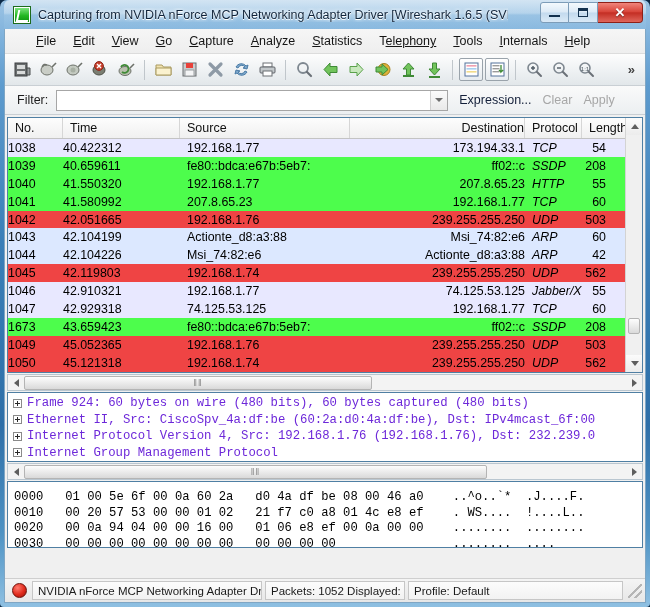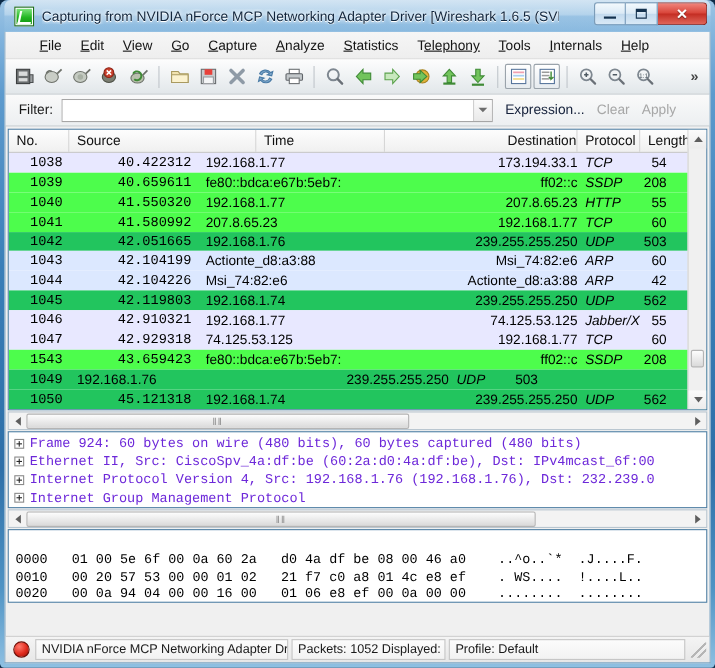--- a/index.html
+++ b/index.html
@@ -234,31 +234,31 @@
   .prow {
     display: flex;
     height: 17.9px;
     align-items: center;
     font-size: 12.4px;
     font-family: "Liberation Sans", sans-serif;
     color: #000000;
     white-space: nowrap;
   }
   .prow .cell { overflow: hidden; padding-left: 7px; }
-  .prow .cell.num { text-align: right; padding-right: 6px; padding-left: 0; font-family: Liberation Mono, monospace; }
+  .prow .cell.num { text-align: left; padding-right: 6px; padding-left: 0; }
   .prow .c-no { width: 55px; }
   .prow .c-time { width: 117px; padding-left: 3px; }
   .prow .c-src { width: 170px; }
   .prow .c-dst { width: 175px; }
   .prow .c-pro { width: 57px; font-style: italic; }
   .prow .c-len { width: 58px; text-align: right; padding-right: 34px; padding-left: 0; }
 
   .bg-lav   { background: #e8e8ff; }
   .bg-green { background: #4dfd4c; }
-  .bg-cyan  { background: #22c55e; }
+  .bg-cyan  { background: #ef4444; }
   .bg-pale  { background: #dce8ff; }
 
   
   #plist-vscroll {
     position: absolute; right: 0; top: 0;
     width: 17px; bottom: 0;
     background: #f0f0f0;
     border-left: 1px solid #d3d3d3;
   }
   .sb-arrow {
@@ -343,21 +343,21 @@
     content:""; position:absolute; left:3px; top:1px; width:1px; height:5px; background:#2a2a2a;
   }
 
   
   #hex-pane {
     height: 67px;
     margin: 0 2px;
     border: 1px solid #4f7fa3;
     background: #ffffff;
     overflow: hidden;
-    padding: 20px 0 0 6px;
+    padding: 8px 0 0 6px;
   }
   .hrow {
     font-family: "Liberation Mono", monospace;
     font-size: 12.2px;
     color: #000000;
     height: 15.5px;
     white-space: pre;
     letter-spacing: 0px;
   }
 
@@ -605,22 +605,22 @@
           </div>
         </div>
         <span class="fb-action enabled">Expression...</span>
         <span class="fb-action disabled">Clear</span>
         <span class="fb-action disabled">Apply</span>
       </div>
 
       <div id="packet-list-pane">
         <div id="plist-header">
           <div class="col-h c-no">No.</div>
+          <div class="col-h c-time">Time</div>
           <div class="col-h c-src">Source</div>
-          <div class="col-h c-time">Time</div>
           <div class="col-h c-dst">Destination</div>
           <div class="col-h c-pro">Protocol</div>
           <div class="col-h c-len">Length</div>
         </div>
 
         <div id="plist-rows">
 
         <div class="prow bg-lav">
               <div class="cell c-no num">1038</div>
               <div class="cell c-time num">40.422312</div>
@@ -695,29 +695,30 @@
             </div>
             <div class="prow bg-lav">
               <div class="cell c-no num">1047</div>
               <div class="cell c-time num">42.929318</div>
               <div class="cell c-src">74.125.53.125</div>
               <div class="cell c-dst">192.168.1.77</div>
               <div class="cell c-pro">TCP</div>
               <div class="cell c-len">60</div>
             </div>
             <div class="prow bg-green">
-              <div class="cell c-no num">1543</div>
+              <div class="cell c-no num">1673</div>
               <div class="cell c-time num">43.659423</div>
               <div class="cell c-src">fe80::bdca:e67b:5eb7:</div>
               <div class="cell c-dst">ff02::c</div>
               <div class="cell c-pro">SSDP</div>
               <div class="cell c-len">208</div>
             </div>
             <div class="prow bg-cyan">
               <div class="cell c-no num">1049</div>
+              <div class="cell c-time num">45.052365</div>
               <div class="cell c-src">192.168.1.76</div>
               <div class="cell c-dst">239.255.255.250</div>
               <div class="cell c-pro">UDP</div>
               <div class="cell c-len">503</div>
             </div>
             <div class="prow bg-cyan">
               <div class="cell c-no num">1050</div>
               <div class="cell c-time num">45.121318</div>
               <div class="cell c-src">192.168.1.74</div>
               <div class="cell c-dst">239.255.255.250</div>

